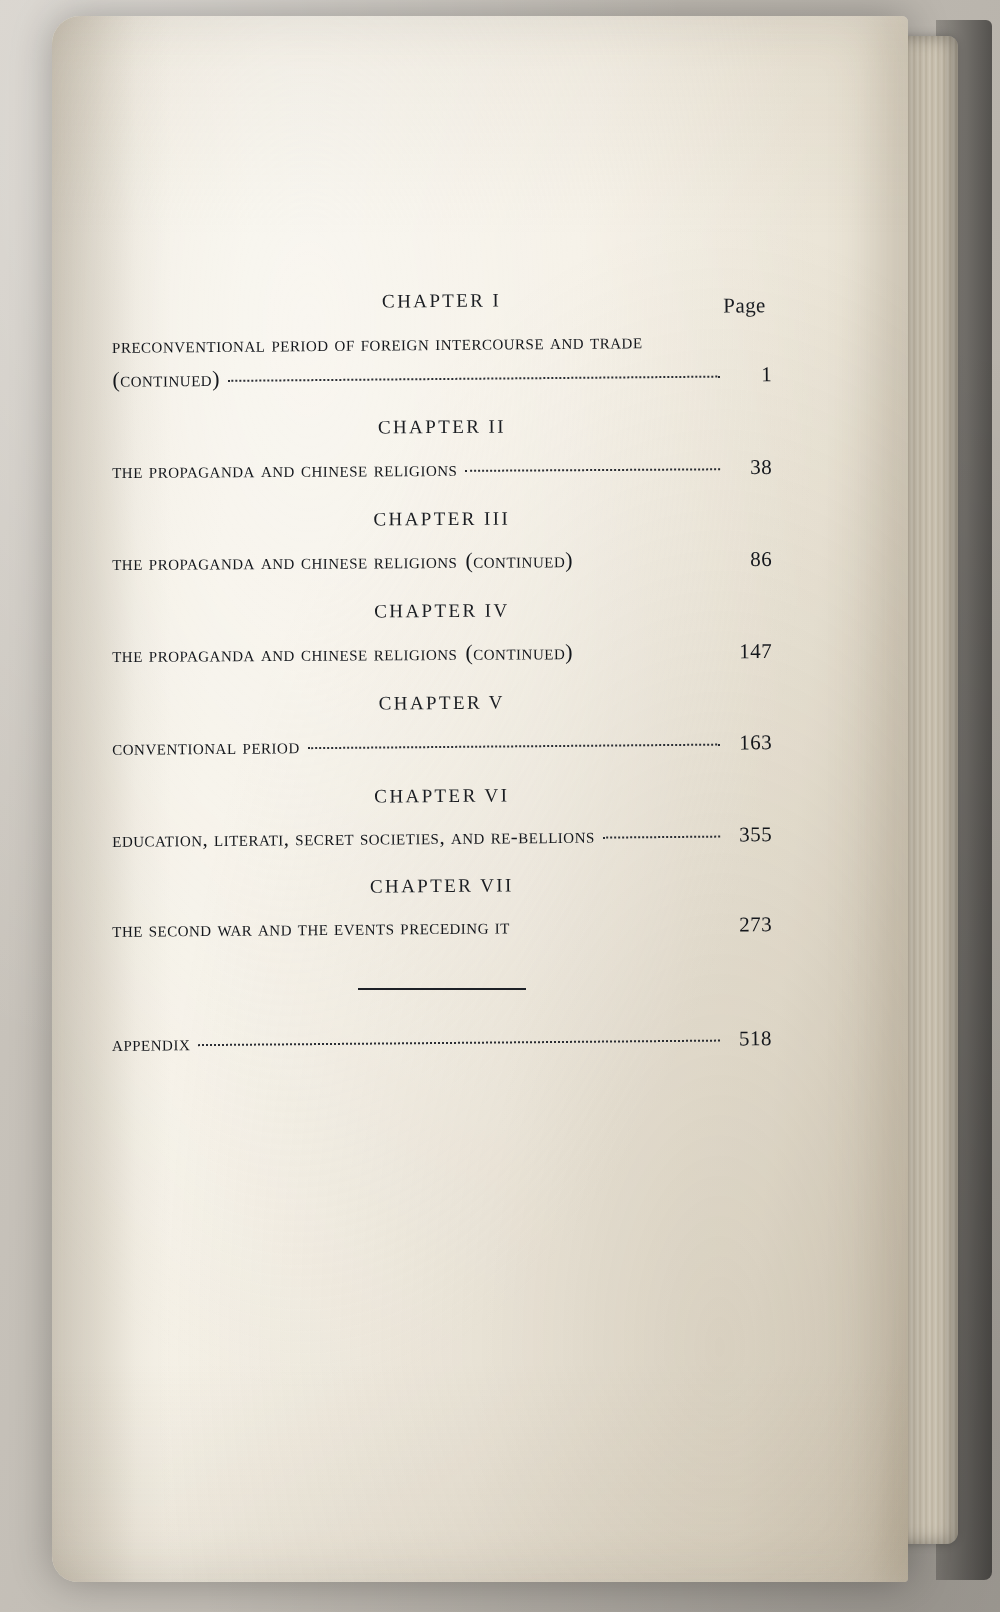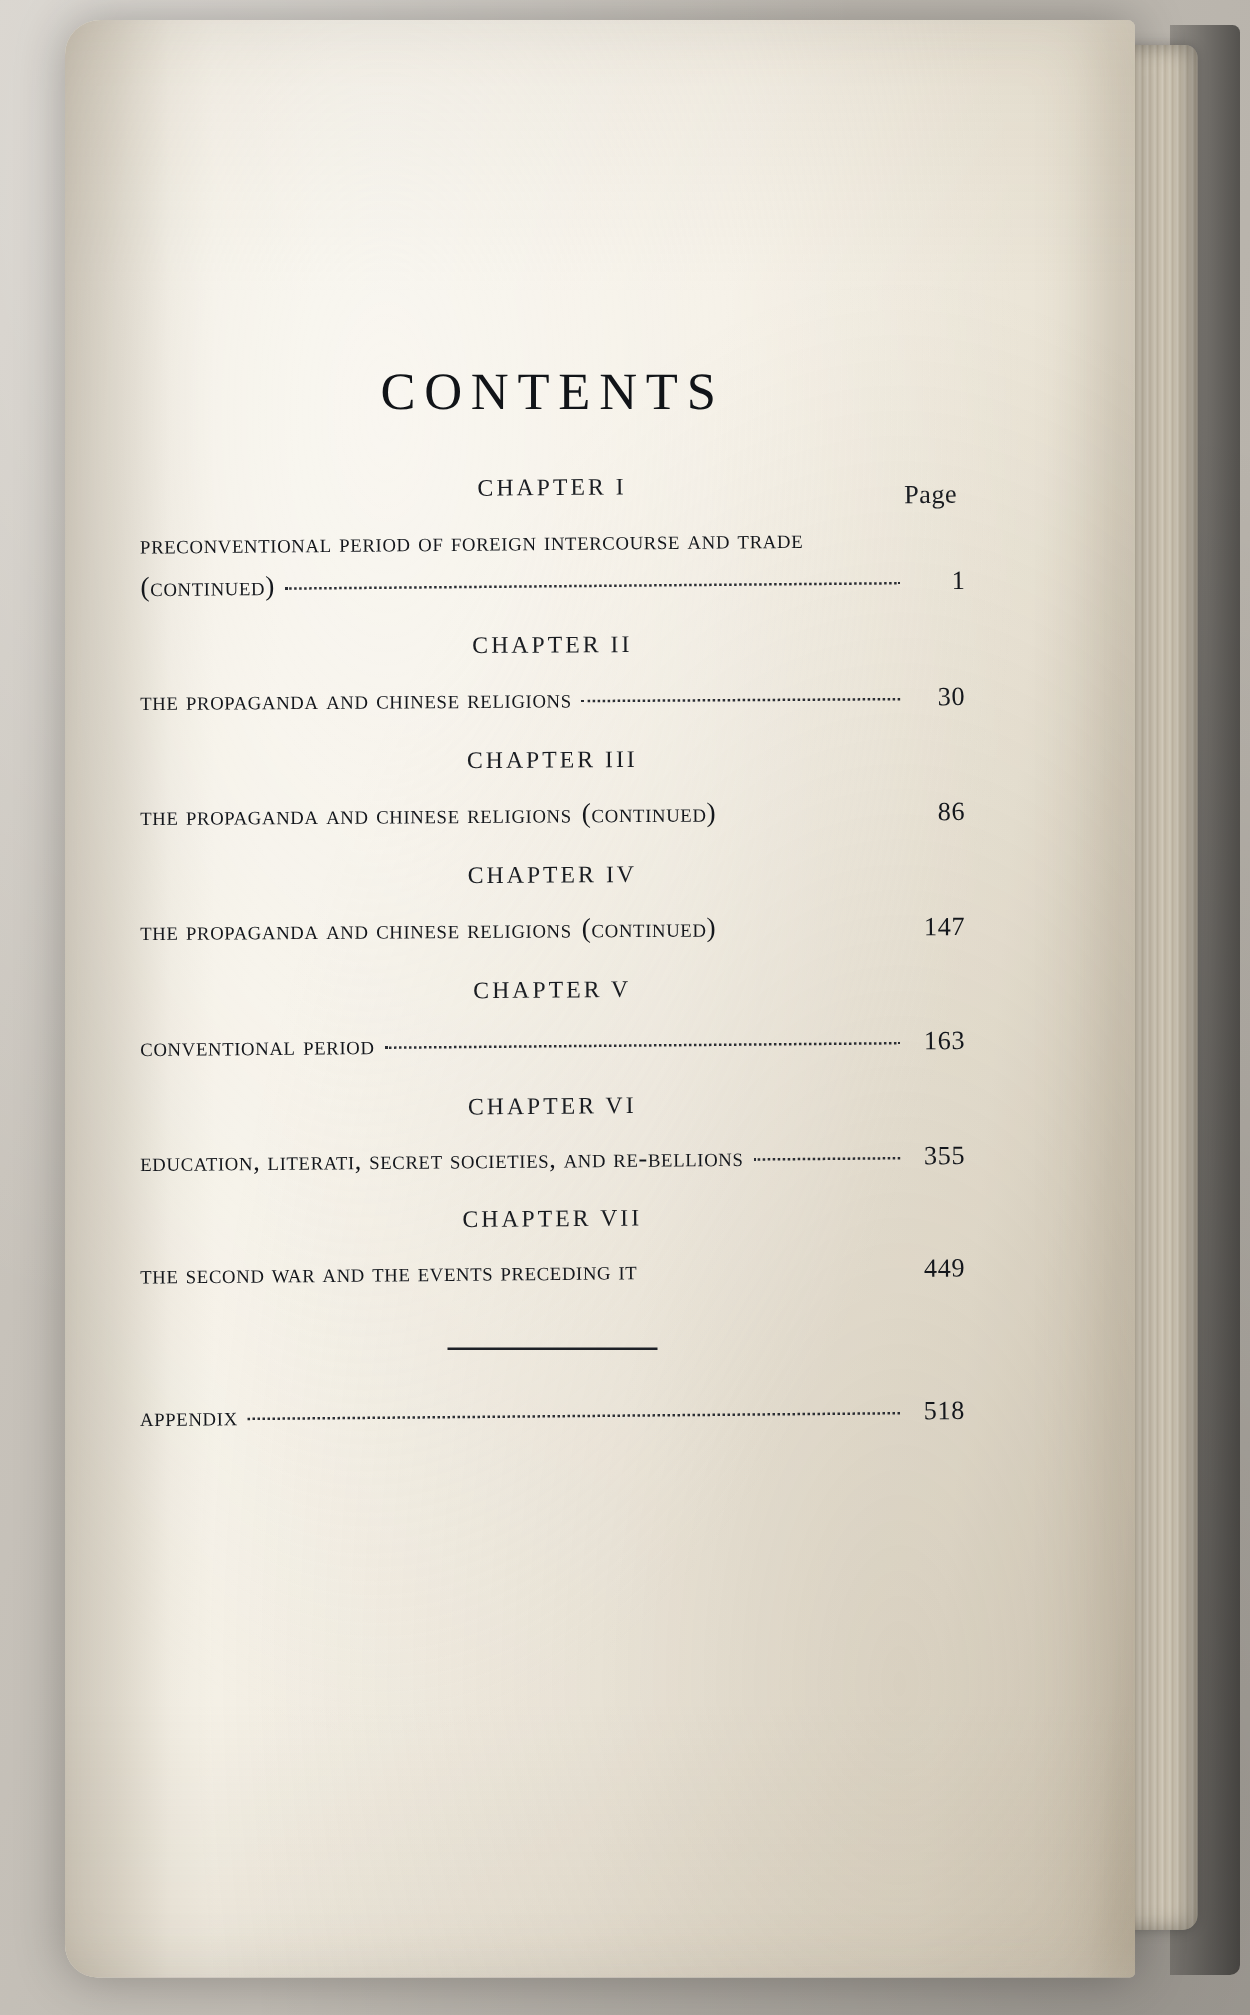--- a/index.html
+++ b/index.html
@@ -193,21 +193,20 @@
 
 <div id="page">
   <div class="backdrop"></div>
   <div class="book-edge-shadow"></div>
   <div class="book-edge"></div>
   <div class="page-sheet"></div>
   <div class="page-curl"></div>
 
   <div class="content">
 
-    <h1 class="toc-title">CONTENTS</h1>
 
     <div class="chapter-block warp1">
       <div class="chapter-label">CHAPTER I</div>
       <div class="entry">
         <div class="page-header">Page</div>
         <div class="entry-line">
           <span class="entry-text">Preconventional Period of Foreign Intercourse and Trade</span>
         </div>
         <div class="entry-line">
           <span class="entry-text italic">(Continued)</span>
@@ -215,21 +214,21 @@
           <span class="pageno">1</span>
         </div>
       </div>
     </div>
 
     <div class="chapter-block warp2">
       <div class="chapter-label">CHAPTER II</div>
       <div class="entry entry-line">
         <span class="entry-text">The Propaganda and Chinese Religions</span>
         <span class="leader"></span>
-        <span class="pageno">30</span>
+        <span class="pageno">38</span>
       </div>
     </div>
 
     <div class="chapter-block warp2">
       <div class="chapter-label">CHAPTER III</div>
       <div class="entry entry-line">
         <span class="entry-text">The Propaganda and Chinese Religions</span>
         <span class="entry-text italic" style="margin-left:8px">(Continued)</span>
         <span class="leader none"></span>
         <span class="pageno">86</span>
@@ -264,21 +263,21 @@
           <span class="pageno">355</span>
         </div>
       </div>
     </div>
 
     <div class="chapter-block warp1">
       <div class="chapter-label">CHAPTER VII</div>
       <div class="entry entry-line">
         <span class="entry-text" style="font-size:21px">The Second War and the Events preceding it</span>
         <span class="leader none"></span>
-        <span class="pageno">449</span>
+        <span class="pageno">273</span>
       </div>
     </div>
 
     <div class="rule"></div>
 
     <div class="entry entry-line appendix-row warp1">
       <span class="entry-text">Appendix</span>
       <span class="leader"></span>
       <span class="pageno">518</span>
     </div>

